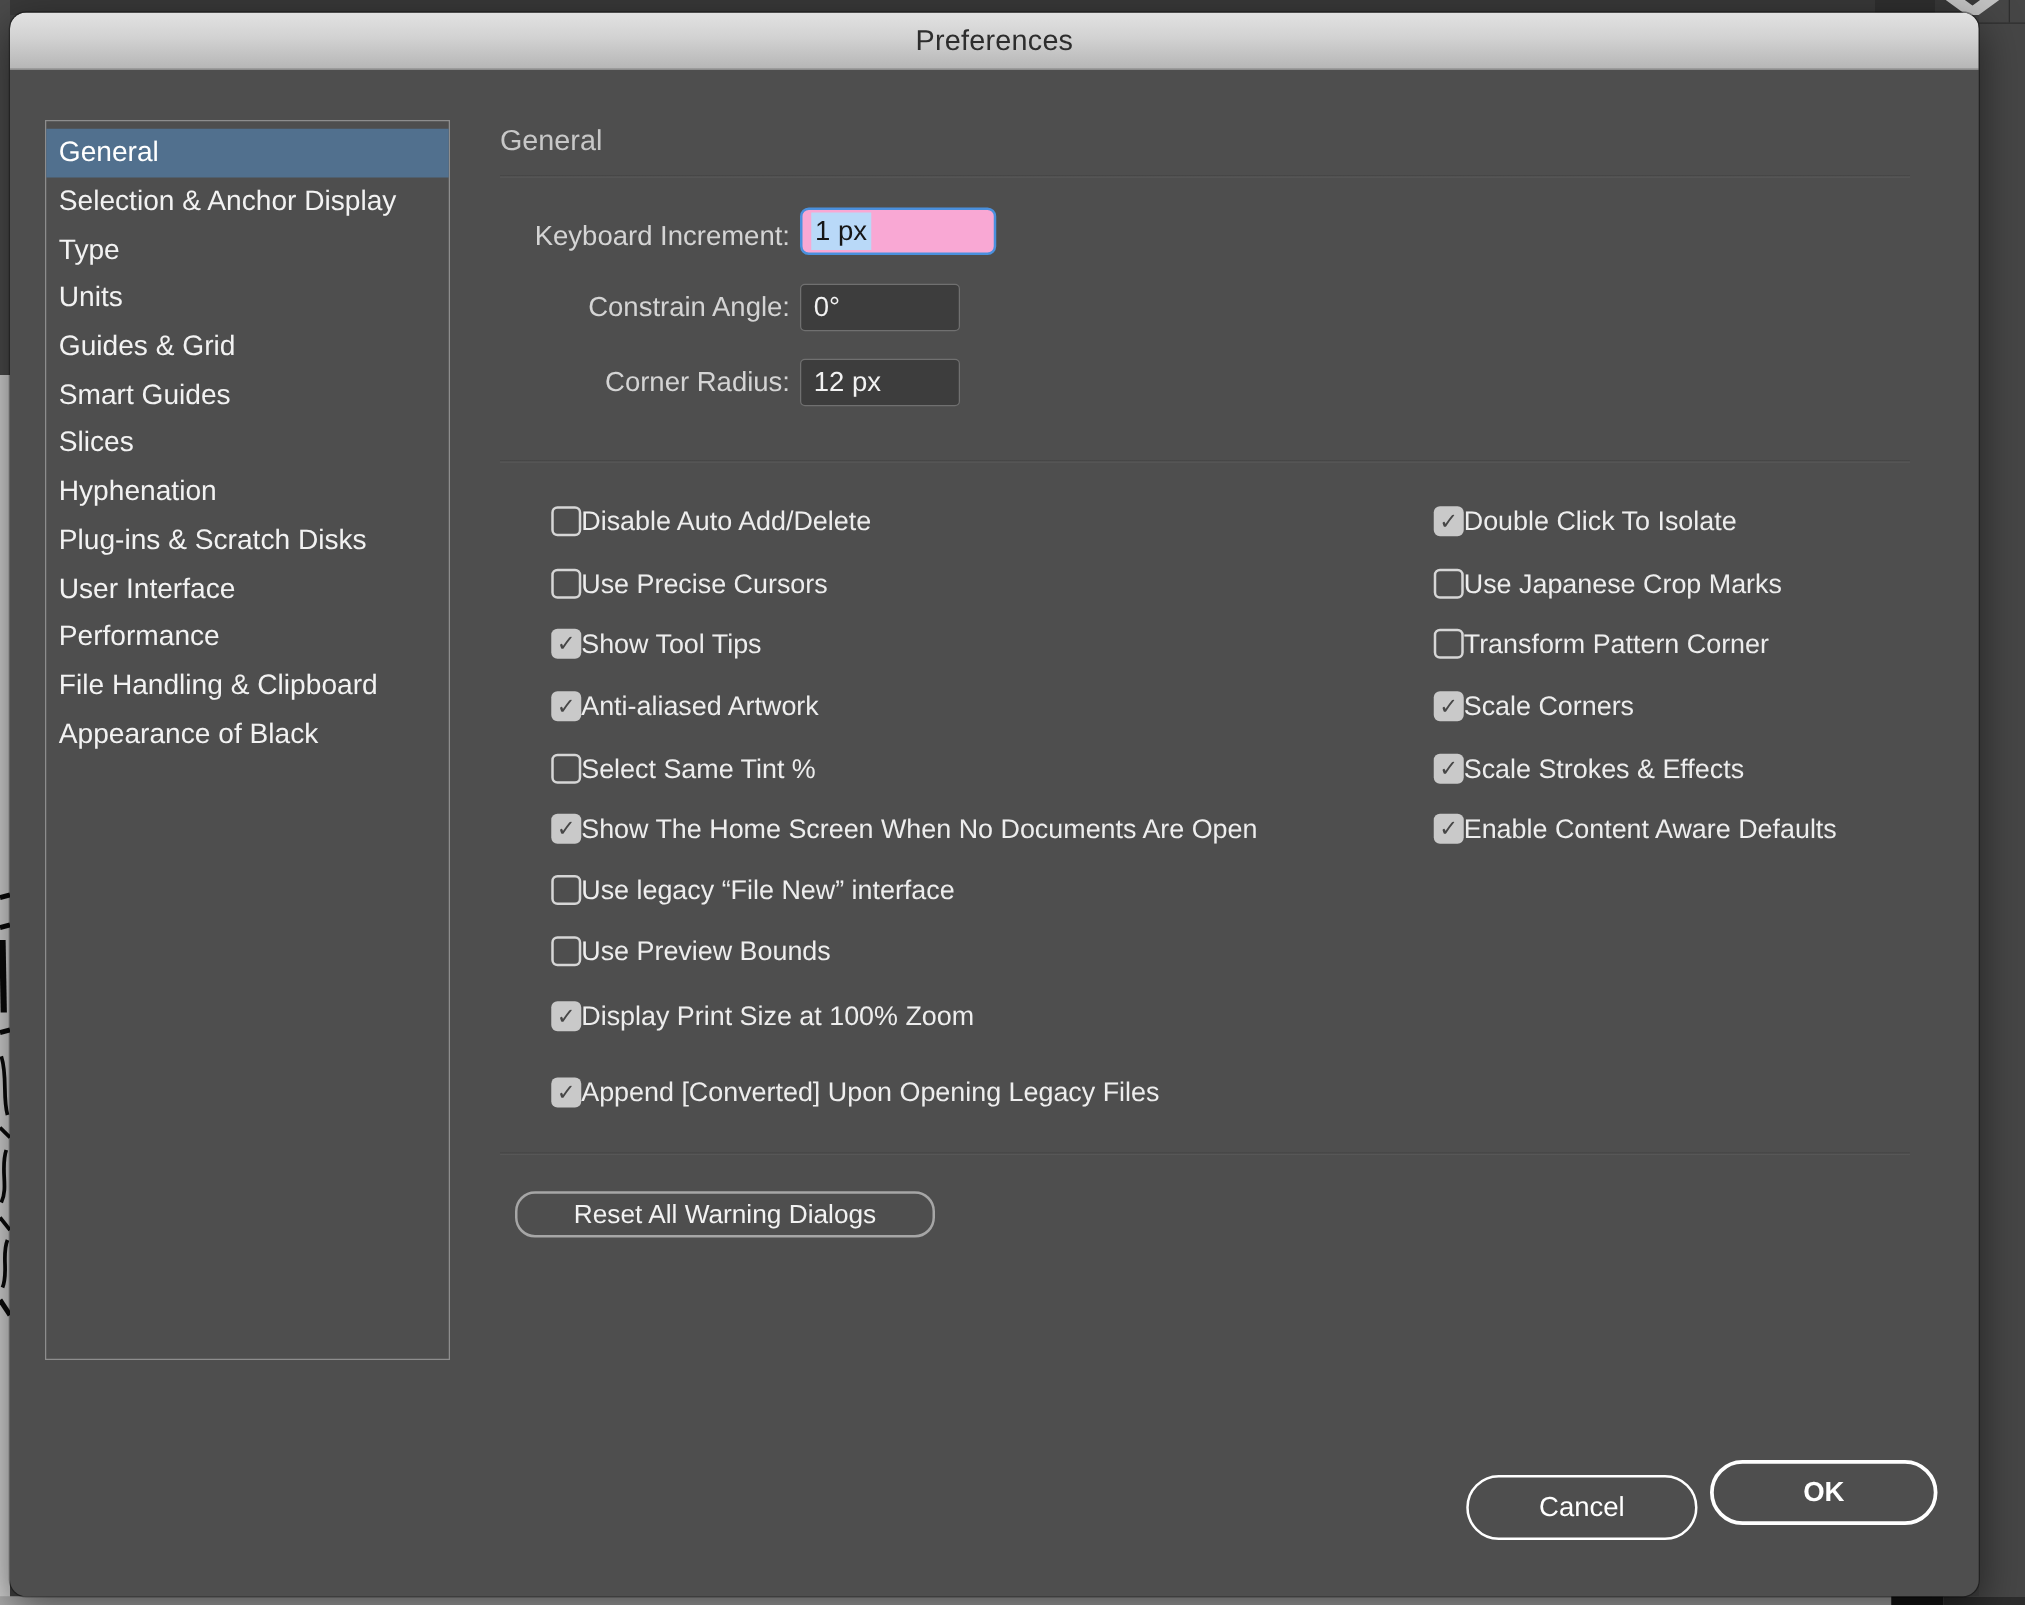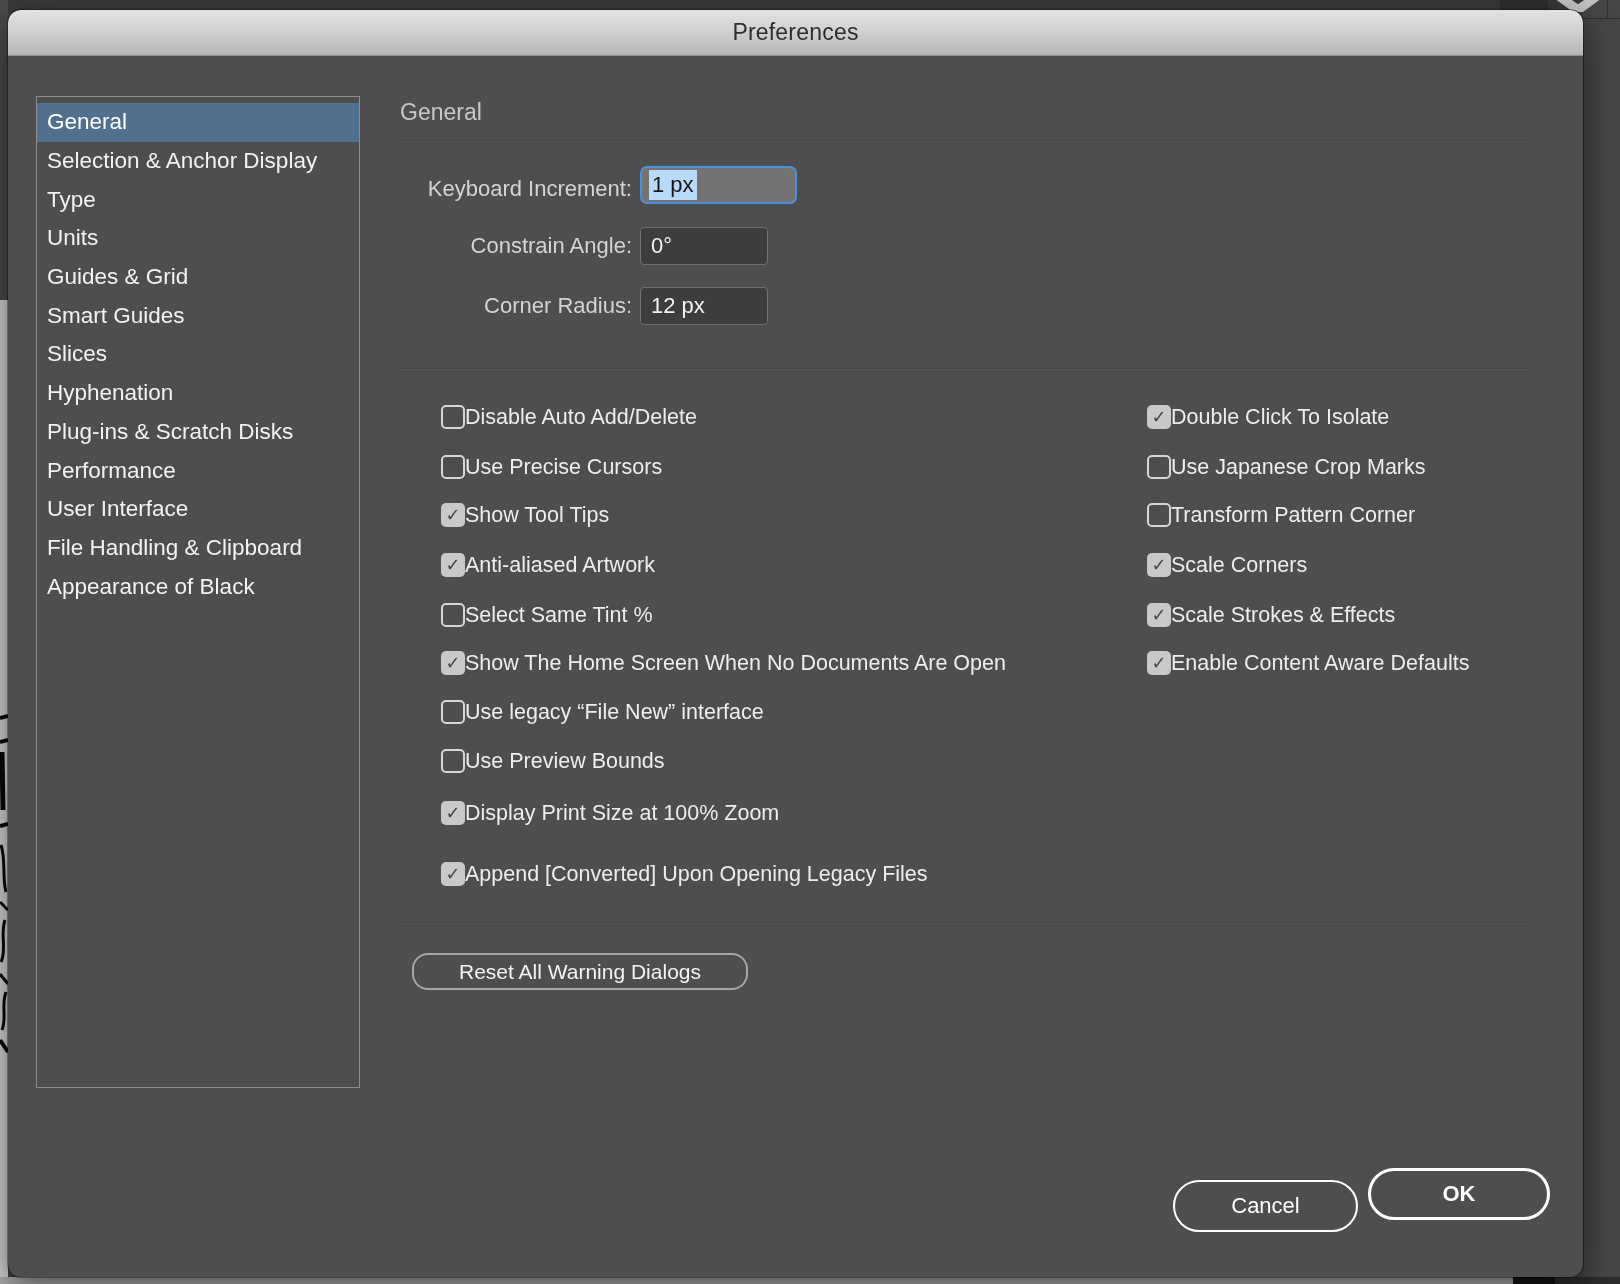--- a/index.html
+++ b/index.html
@@ -35,21 +35,21 @@
     color:#f2f2f2;font-weight:500;cursor:default;}
   .side-item.selected{background:#51708e;color:#ffffff;}
 
   
   .section-title{position:absolute;left:392px;top:89px;font-size:23px;color:#c8c8c8;font-weight:500;}
   .divider{position:absolute;left:392px;width:1128px;height:2px;
     background:linear-gradient(#414141,#5c5c5c);}
   .field-label{position:absolute;right:951px;height:38px;line-height:38px;font-size:22px;color:#d4d4d4;
     white-space:nowrap;}
   .input{position:absolute;height:38px;box-sizing:border-box;display:flex;align-items:center;font-size:22px;}
-  .input.light{background:#737373;border:2.5px solid #4a90dd;border-radius:7px;color:#161616;padding-left:7px;}
+  .input.light{background:#f9a8d4;border:2.5px solid #4a90dd;border-radius:7px;color:#161616;padding-left:7px;}
   .input.light .sel{background:#b9d9f8;padding:2px 3px;}
   .input.dark{background:#3d3d3d;border:1px solid #707070;border-radius:4px;color:#f2f2f2;padding-left:10px;}
 
   
   .opt{position:absolute;height:24px;display:flex;align-items:center;white-space:nowrap;padding-left:30px;}
   .cb{width:24px;height:24px;box-sizing:border-box;border:2px solid #d6d6d6;border-radius:5px;
     display:flex;align-items:center;justify-content:center;flex:none;}
   .cb.checked{border:none;background:#c9c9c9;color:#474747;font-size:18px;font-weight:bold;line-height:24px;}
   .opt-label{font-size:21.5px;color:#ededed;font-weight:500;}
 
@@ -127,24 +127,24 @@
       <div class="side-item">
           <span>Slices</span>
         </div>
       <div class="side-item">
           <span>Hyphenation</span>
         </div>
       <div class="side-item">
           <span>Plug-ins &amp; Scratch Disks</span>
         </div>
       <div class="side-item">
+          <span>User Interface</span>
+        </div>
+      <div class="side-item">
           <span>Performance</span>
-        </div>
-      <div class="side-item">
-          <span>User Interface</span>
         </div>
       <div class="side-item">
           <span>File Handling &amp; Clipboard</span>
         </div>
       <div class="side-item">
           <span>Appearance of Black</span>
         </div>
     </div>
 
     <div class="section-title">General</div>

